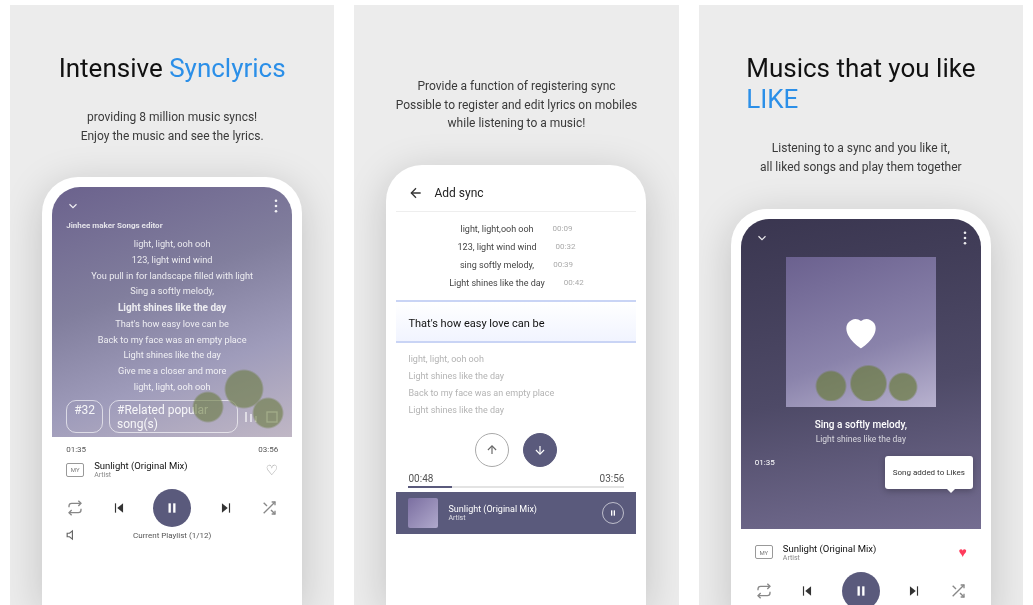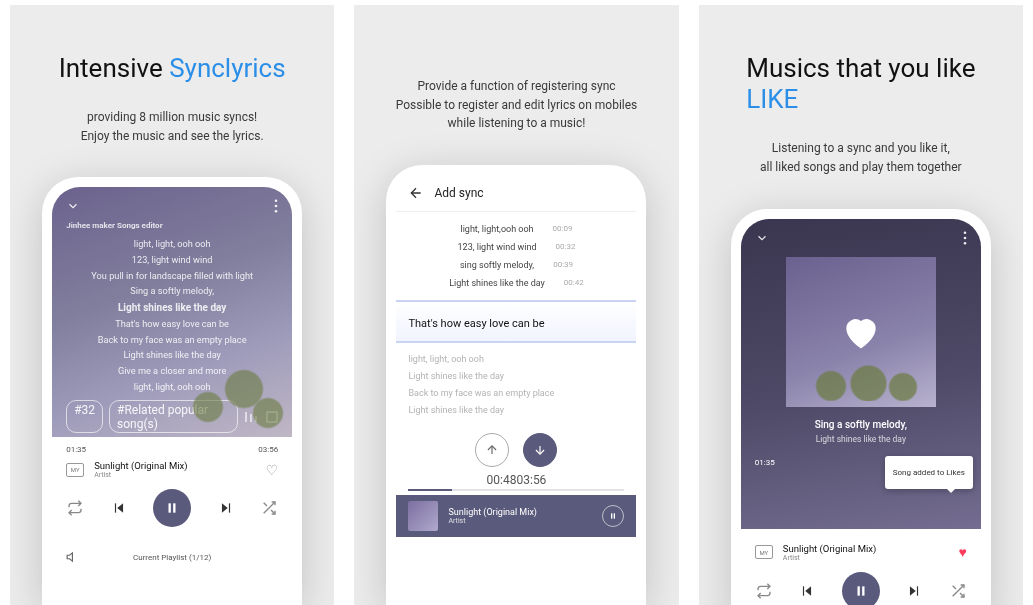--- a/index.html
+++ b/index.html
@@ -82,37 +82,37 @@
   .trackrow{display:flex;align-items:center;gap:10px;margin-top:6px;}
   .mt-ico{width:18px;height:14px;border:1px solid #999;border-radius:2px;font-size:6px;display:flex;align-items:center;justify-content:center;color:#777;}
   .tracktxt{flex:1;}
   .tracktxt .t{font-size:9.5px;color:#111;}
   .tracktxt .a{font-size:7px;color:#888;}
   .heart{font-size:14px;color:#999;cursor:pointer;}
   .heart.on{color:#ff3b5c;}
   .controls{display:flex;align-items:center;justify-content:space-between;margin-top:10px;}
   .ci{width:18px;height:18px;display:flex;align-items:center;justify-content:center;color:#666;cursor:pointer;}
   .playbig{width:38px;height:38px;border-radius:50%;background:#5a5a7c;display:flex;align-items:center;justify-content:center;cursor:pointer;}
-  .speaker-row{display:flex;align-items:center;gap:22px;margin-top:23px;font-size:8px;color:#555;}
+  .speaker-row{display:flex;align-items:center;gap:22px;margin-top:1px;font-size:8px;color:#555;}
   .spk{width:14px;height:14px;color:#666;}
   .plist{flex:1;text-align:center;}
   
   .s2{background:#fff;height:100%;display:flex;flex-direction:column;}
   .s2-head{display:flex;align-items:center;gap:10px;padding:10px 12px;border-bottom:1px solid #eee;}
   .s2-head span{font-size:12px;color:#222;text-align:right;}
   .synclist{padding:8px 12px;}
   .slrow{display:flex;justify-content:center;font-size:9px;color:#444;padding:4px 0;gap:19px;}
   .slrow .ts{color:#aaa;font-size:8px;}
   .ed-curr{border-top:2px solid #c9d4f5;border-bottom:2px solid #c9d4f5;padding:10px 12px;background:linear-gradient(#fff,#f1f4ff);}
   .ed-curr span{font-size:11px;color:#111;}
   .greylist{padding:8px 12px;font-size:9px;color:#b3b3b3;line-height:1.9;}
   .udrow{display:flex;justify-content:center;gap:14px;margin:6px 0 4px;}
   .udbtn{width:34px;height:34px;border-radius:50%;border:1px solid #aaa;display:flex;align-items:center;justify-content:center;cursor:pointer;}
   .udbtn.dn{background:#5a5a7c;border-color:#5a5a7c;}
-  .s2-time{display:flex;justify-content:center;font-size:12px;color:#555;padding:2px 12px;}
+  .s2-time{display:flex;justify-content:space-between;font-size:10px;color:#555;padding:2px 12px;}
   .s2-bar{height:2px;background:#e3e3e3;margin:0 12px;position:relative;}
   .s2-bar::before{content:"";position:absolute;left:0;top:0;height:100%;width:20%;background:#5a5a7c;}
   .s2-now{display:flex;align-items:center;gap:10px;background:#5a5a7c;padding:6px 12px;margin-top:4px;color:#fff;}
   .s2-art{width:30px;height:30px;background:linear-gradient(135deg,#7b6fa1,#b0a9cc);border-radius:2px;}
   .s2-now .t{font-size:9px;}
   .s2-now .a{font-size:7px;opacity:.8;}
   .miniplay{width:22px;height:22px;border:1px solid rgba(255,255,255,.6);border-radius:50%;display:flex;align-items:center;justify-content:center;cursor:pointer;}
   
   .s3{height:100%;background:#fff;}
   .s3-top{height:310px;background:linear-gradient(170deg,#3a3650 0%,#4e4a67 55%,#746d91 100%);display:flex;flex-direction:column;align-items:center;color:#fff;padding:10px 14px 8px;}

